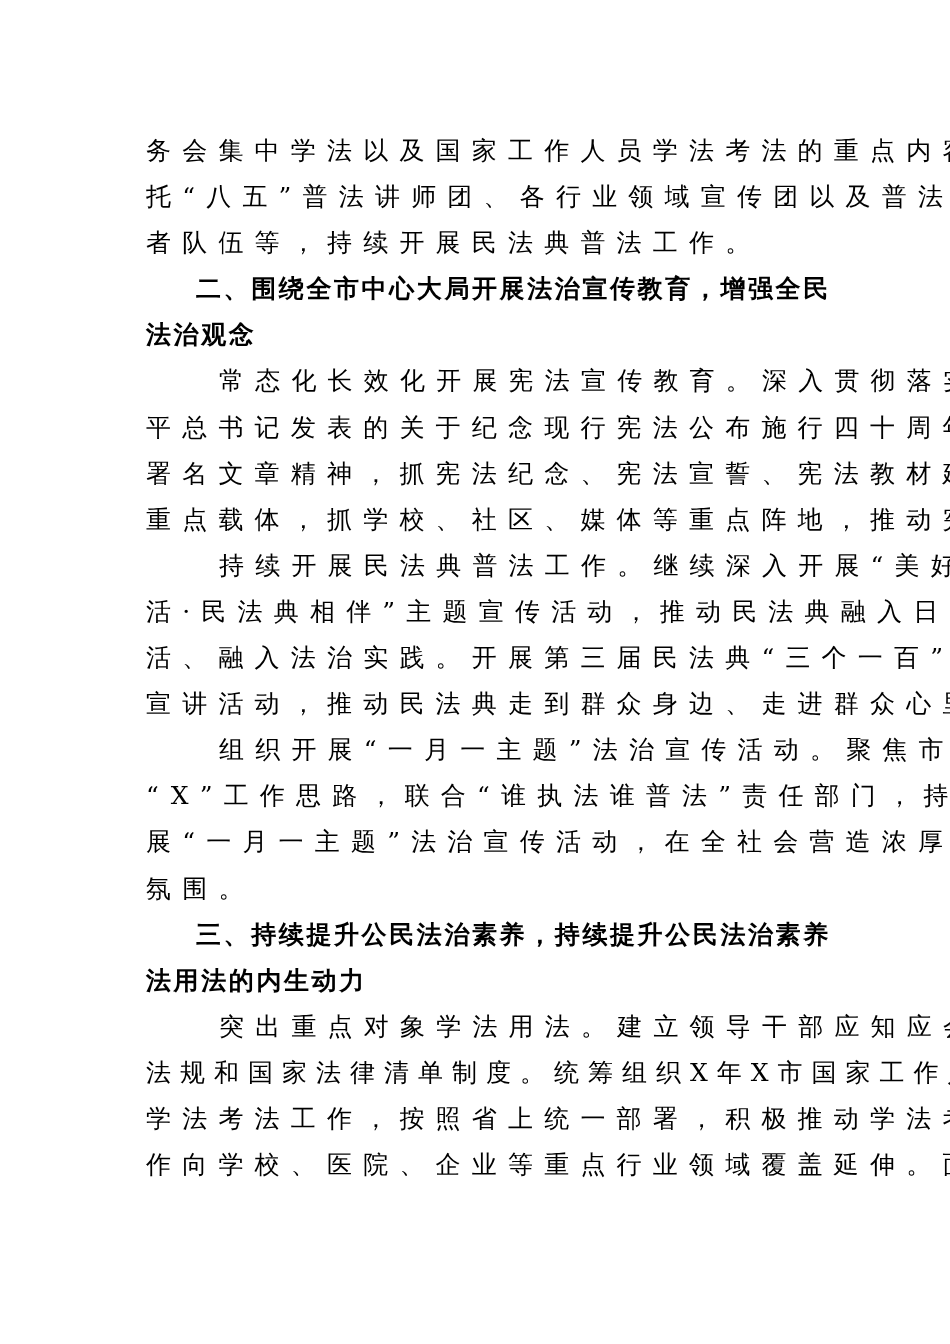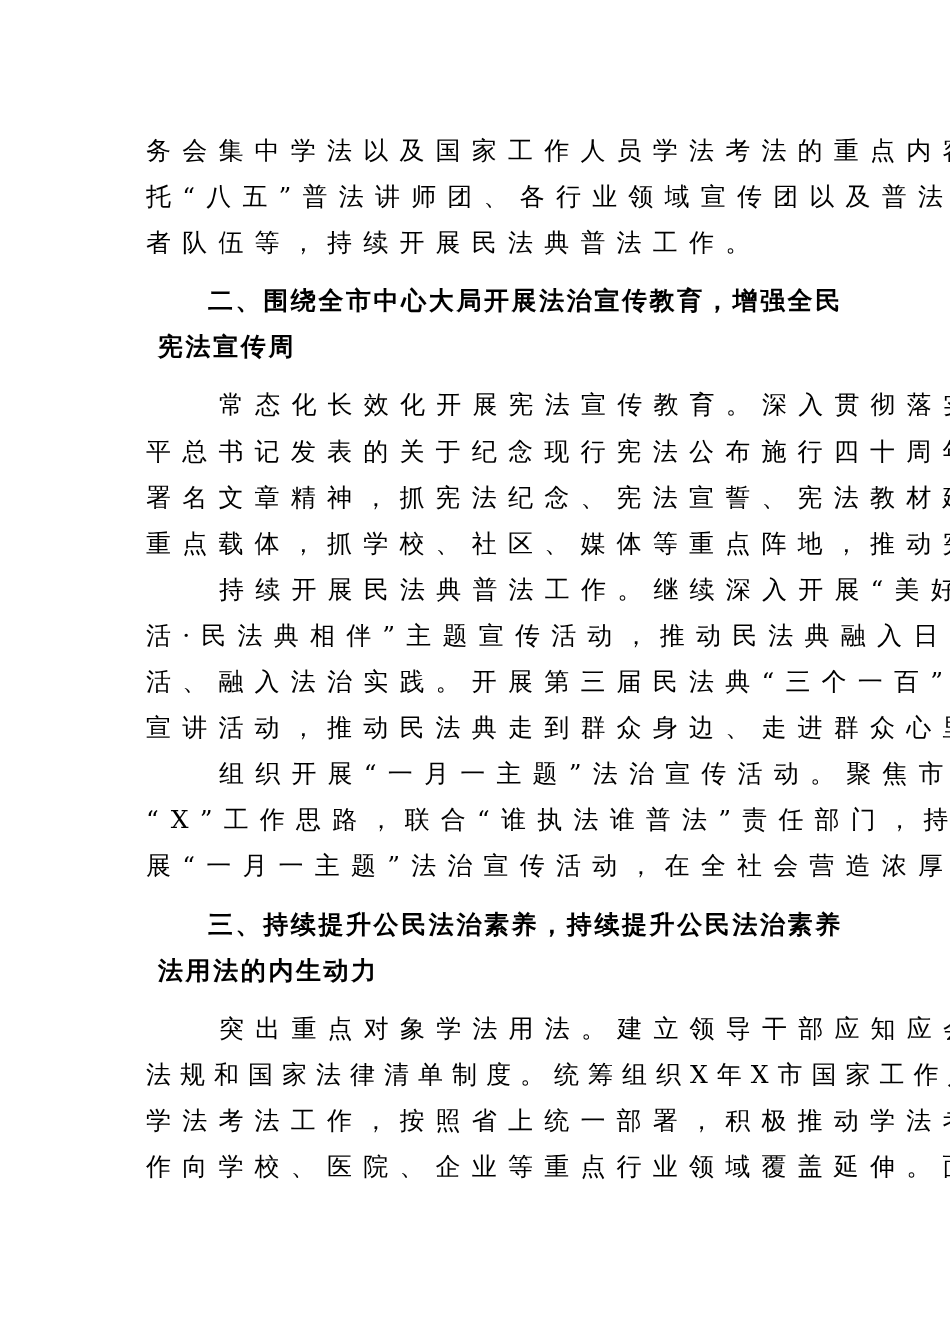--- a/index.html
+++ b/index.html
@@ -24,21 +24,21 @@
     margin: 0;
     font-family: "DejaVu Serif", "Liberation Serif", serif;
     font-size: 25px;
     line-height: 46.1px;
     letter-spacing: 11.2px;
     text-indent: 73px;
     text-align: justify;
     word-break: break-all;
   }
   .heading {
-    margin: 12px;
+    margin: 0;
     font-family: "DejaVu Sans", "Liberation Sans", sans-serif;
     font-weight: bold;
     font-size: 25px;
     line-height: 46.1px;
     letter-spacing: 2.6px;
     text-indent: 50px;
     text-align: justify;
     word-break: break-all;
   }
   .no-indent { text-indent: 0; }
@@ -50,41 +50,42 @@
 <div class="page">
 
   <p class="para no-indent">
     <span class="line">务会集中学法以及国家工作人员学法考法的重点内容。依</span>
     <span class="line">托“八五”普法讲师团、各行业领域宣传团以及普法志愿</span>
     <span class="line">者队伍等，持续开展民法典普法工作。</span>
   </p>
 
   <h2 class="heading">
     <span class="line">二、围绕全市中心大局开展法治宣传教育，增强全民</span>
-    <span class="line" style="text-indent:0">宪法宣传周</span>
+    <span class="line" style="text-indent:0">法治观念</span>
   </h2>
 
   <p class="para">
     <span class="line">常态化长效化开展宪法宣传教育。深入贯彻落实习近</span>
     <span class="line" style="text-indent:0">平总书记发表的关于纪念现行宪法公布施行四十周年重要</span>
     <span class="line" style="text-indent:0">署名文章精神，抓宪法纪念、宪法宣誓、宪法教材建设等</span>
     <span class="line" style="text-indent:0">重点载体，抓学校、社区、媒体等重点阵地，推动宪法宣</span>
   </p>
 
   <p class="para">
     <span class="line">持续开展民法典普法工作。继续深入开展“美好生</span>
     <span class="line" style="text-indent:0">活·民法典相伴”主题宣传活动，推动民法典融入日常生</span>
     <span class="line" style="text-indent:0">活、融入法治实践。开展第三届民法典“三个一百”主题</span>
     <span class="line" style="text-indent:0">宣讲活动，推动民法典走到群众身边、走进群众心里。</span>
   </p>
 
   <p class="para">
     <span class="line">组织开展“一月一主题”法治宣传活动。聚焦市委</span>
     <span class="line" style="text-indent:0">“X”工作思路，联合“谁执法谁普法”责任部门，持续开</span>
     <span class="line" style="text-indent:0">展“一月一主题”法治宣传活动，在全社会营造浓厚法治</span>
+    <span class="line" style="text-indent:0">氛围。</span>
   </p>
 
   <h2 class="heading">
     <span class="line">三、持续提升公民法治素养，持续提升公民法治素养</span>
     <span class="line" style="text-indent:0">法用法的内生动力</span>
   </h2>
 
   <p class="para">
     <span class="line">突出重点对象学法用法。建立领导干部应知应会党内</span>
     <span class="line" style="text-indent:0;letter-spacing:9px">法规和国家法律清单制度。统筹组织X年X市国家工作人员</span>

